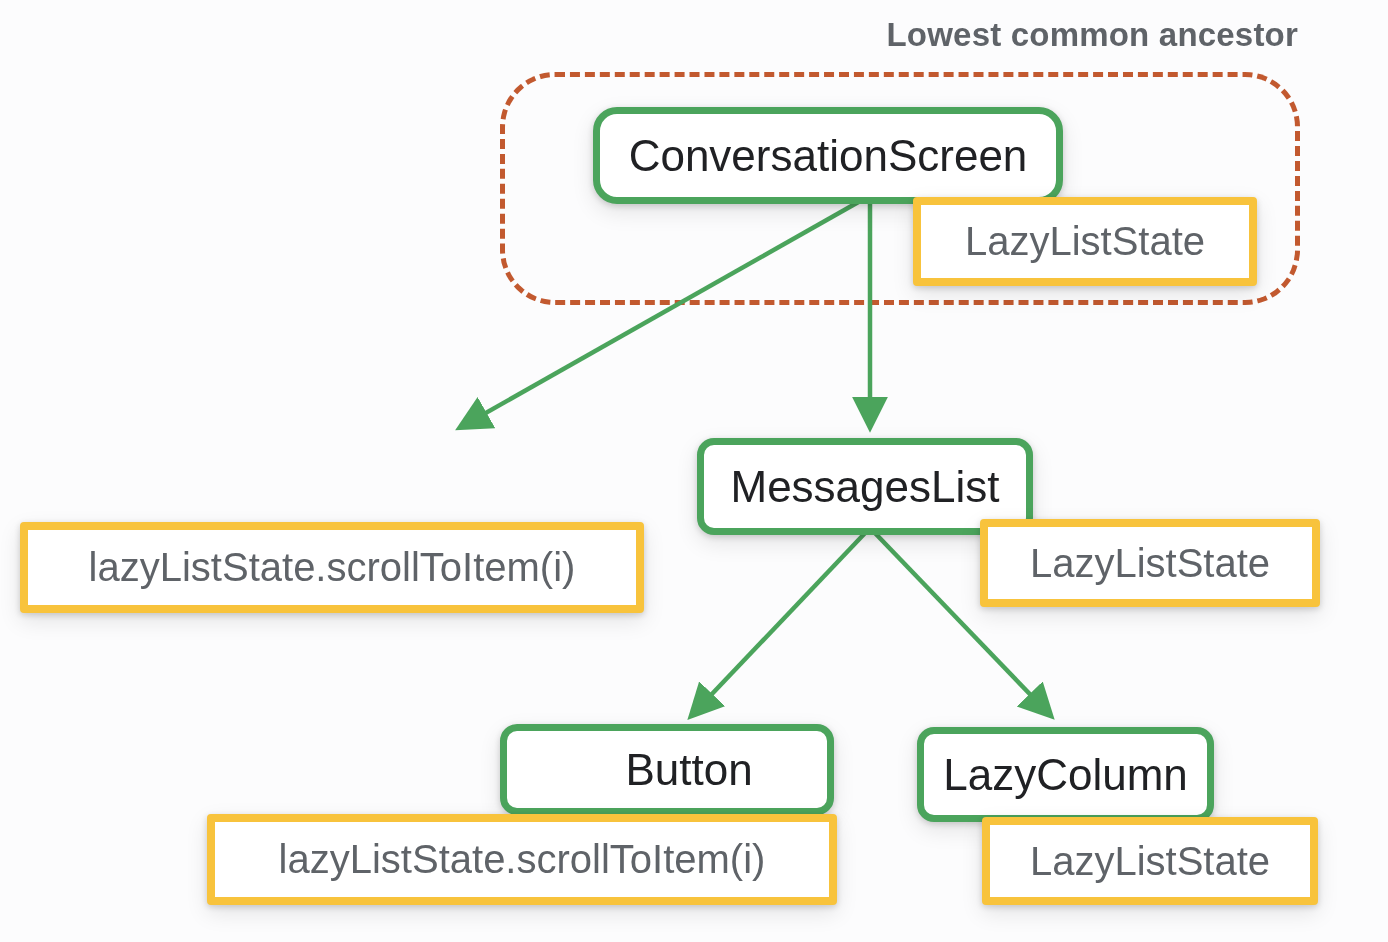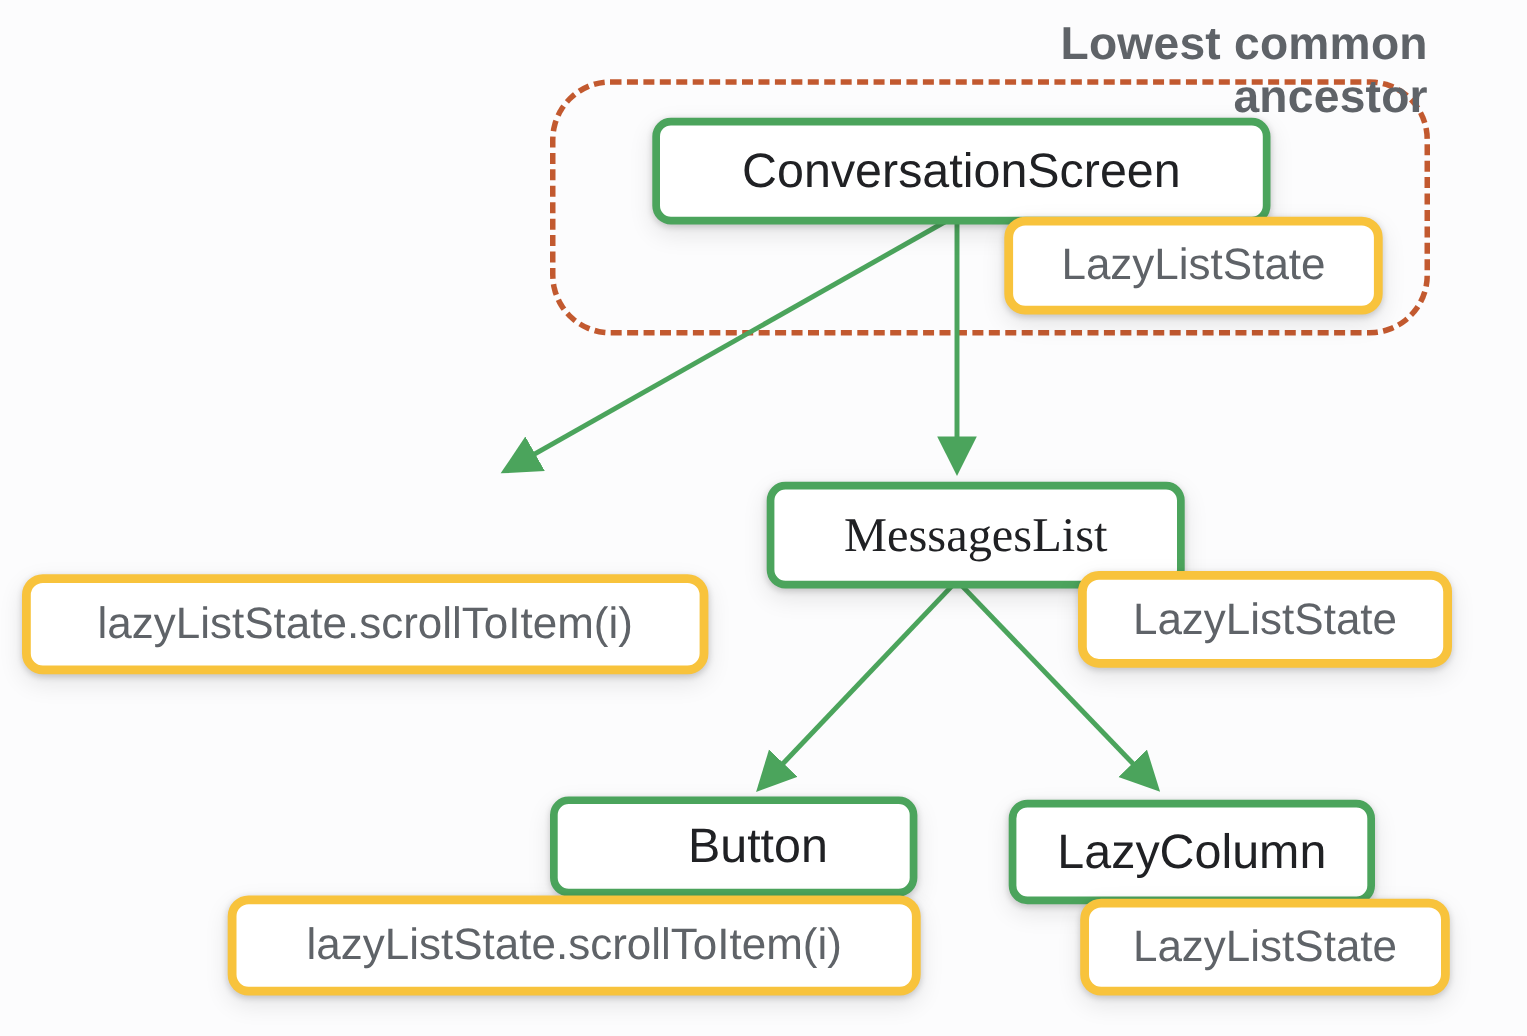--- a/index.html
+++ b/index.html
@@ -31,21 +31,21 @@
     box-sizing:border-box;
     border:5px dashed var(--ancestor-outline);
     border-radius:55px;
     background:transparent;
   }
   .annotation{
     position:absolute;
     left:798px; top:16px;
     width:500px;
     text-align:right;
-    font-size:42px;
+    font-size:33px;
     font-weight:bold;
     color:var(--annotation-text);
     letter-spacing:0.2px;
   }
   svg.edges{
     position:absolute;
     left:0; top:0;
     width:1388px; height:942px;
   }
   svg.edges line{
@@ -63,34 +63,34 @@
     box-shadow:0 2px 6px rgba(0,0,0,0.16), 0 8px 22px rgba(0,0,0,0.10);
   }
   .node.composable{
     border:7px solid var(--composable-border);
     border-radius:17px;
     font-size:44px;
     color:var(--label-text);
   }
   .node.state{
     border:8px solid var(--state-border);
-    border-radius:19px;
+    border-radius:4px;
     font-size:40px;
     color:var(--state-text);
   }
   
-  #n-conversation-screen { left:593px;  top:107px; width:562px; height:97px; }
+  #n-conversation-screen { left:593px;  top:107px; width:470px; height:97px;border-radius:24px; }
   #n-conversation-state  { left:913px;  top:197px; width:344px; height:89px; }
   #n-user-input          { left:303px;  top:437px; width:336px; height:89px; }
   #n-user-input-call     { left:20px;   top:522px; width:624px; height:91px; }
-  #n-messages-list       { left:697px;  top:438px; width:380px; height:97px;font-family:Liberation Serif, serif; }
+  #n-messages-list       { left:697px;  top:438px; width:336px; height:97px; }
   #n-messages-list-state { left:980px;  top:519px; width:340px; height:88px; }
   #n-button              { left:500px;  top:724px; width:334px; height:91px;padding-left:44px; }
   #n-button-call         { left:207px;  top:814px; width:630px; height:91px; }
-  #n-lazy-column         { left:917px;  top:727px; width:333px; height:95px; }
+  #n-lazy-column         { left:917px;  top:727px; width:297px; height:95px; }
   #n-lazy-column-state   { left:982px;  top:817px; width:336px; height:88px; }
 </style>
 </head>
 <body>
 
 <div class="canvas">
 
   <div class="ancestor-outline"></div>
 
   <div class="annotation">Lowest common ancestor</div>

